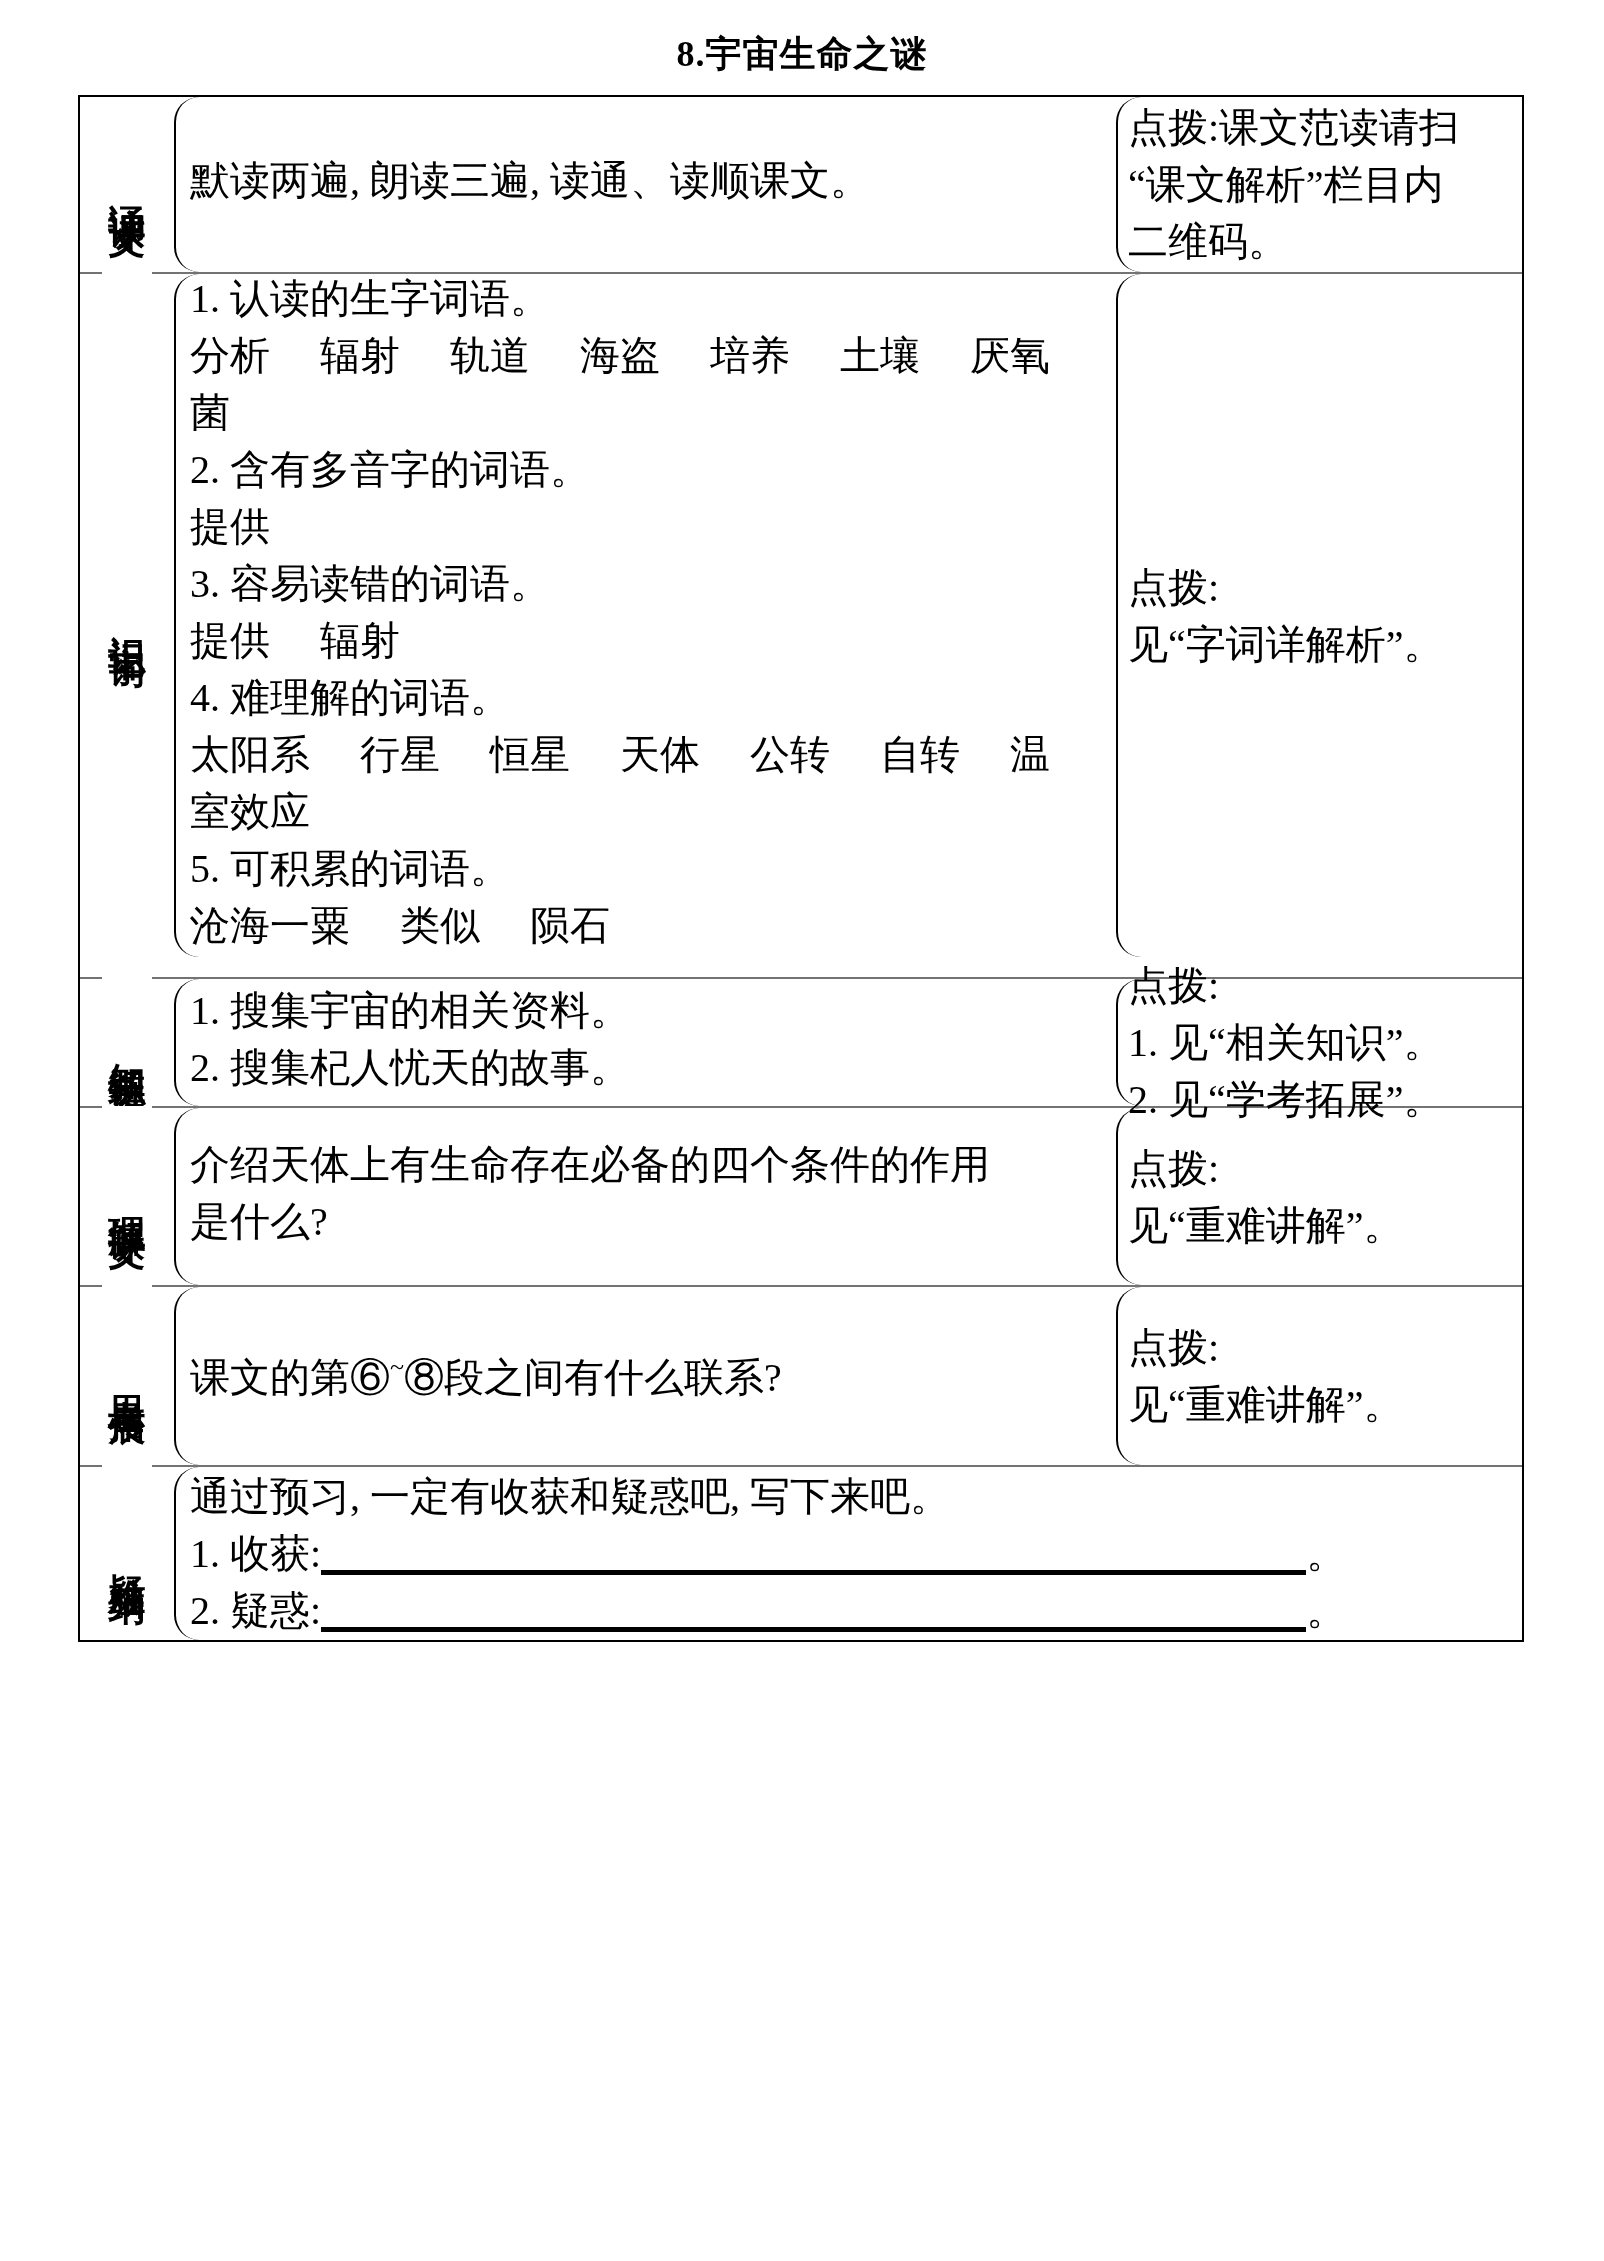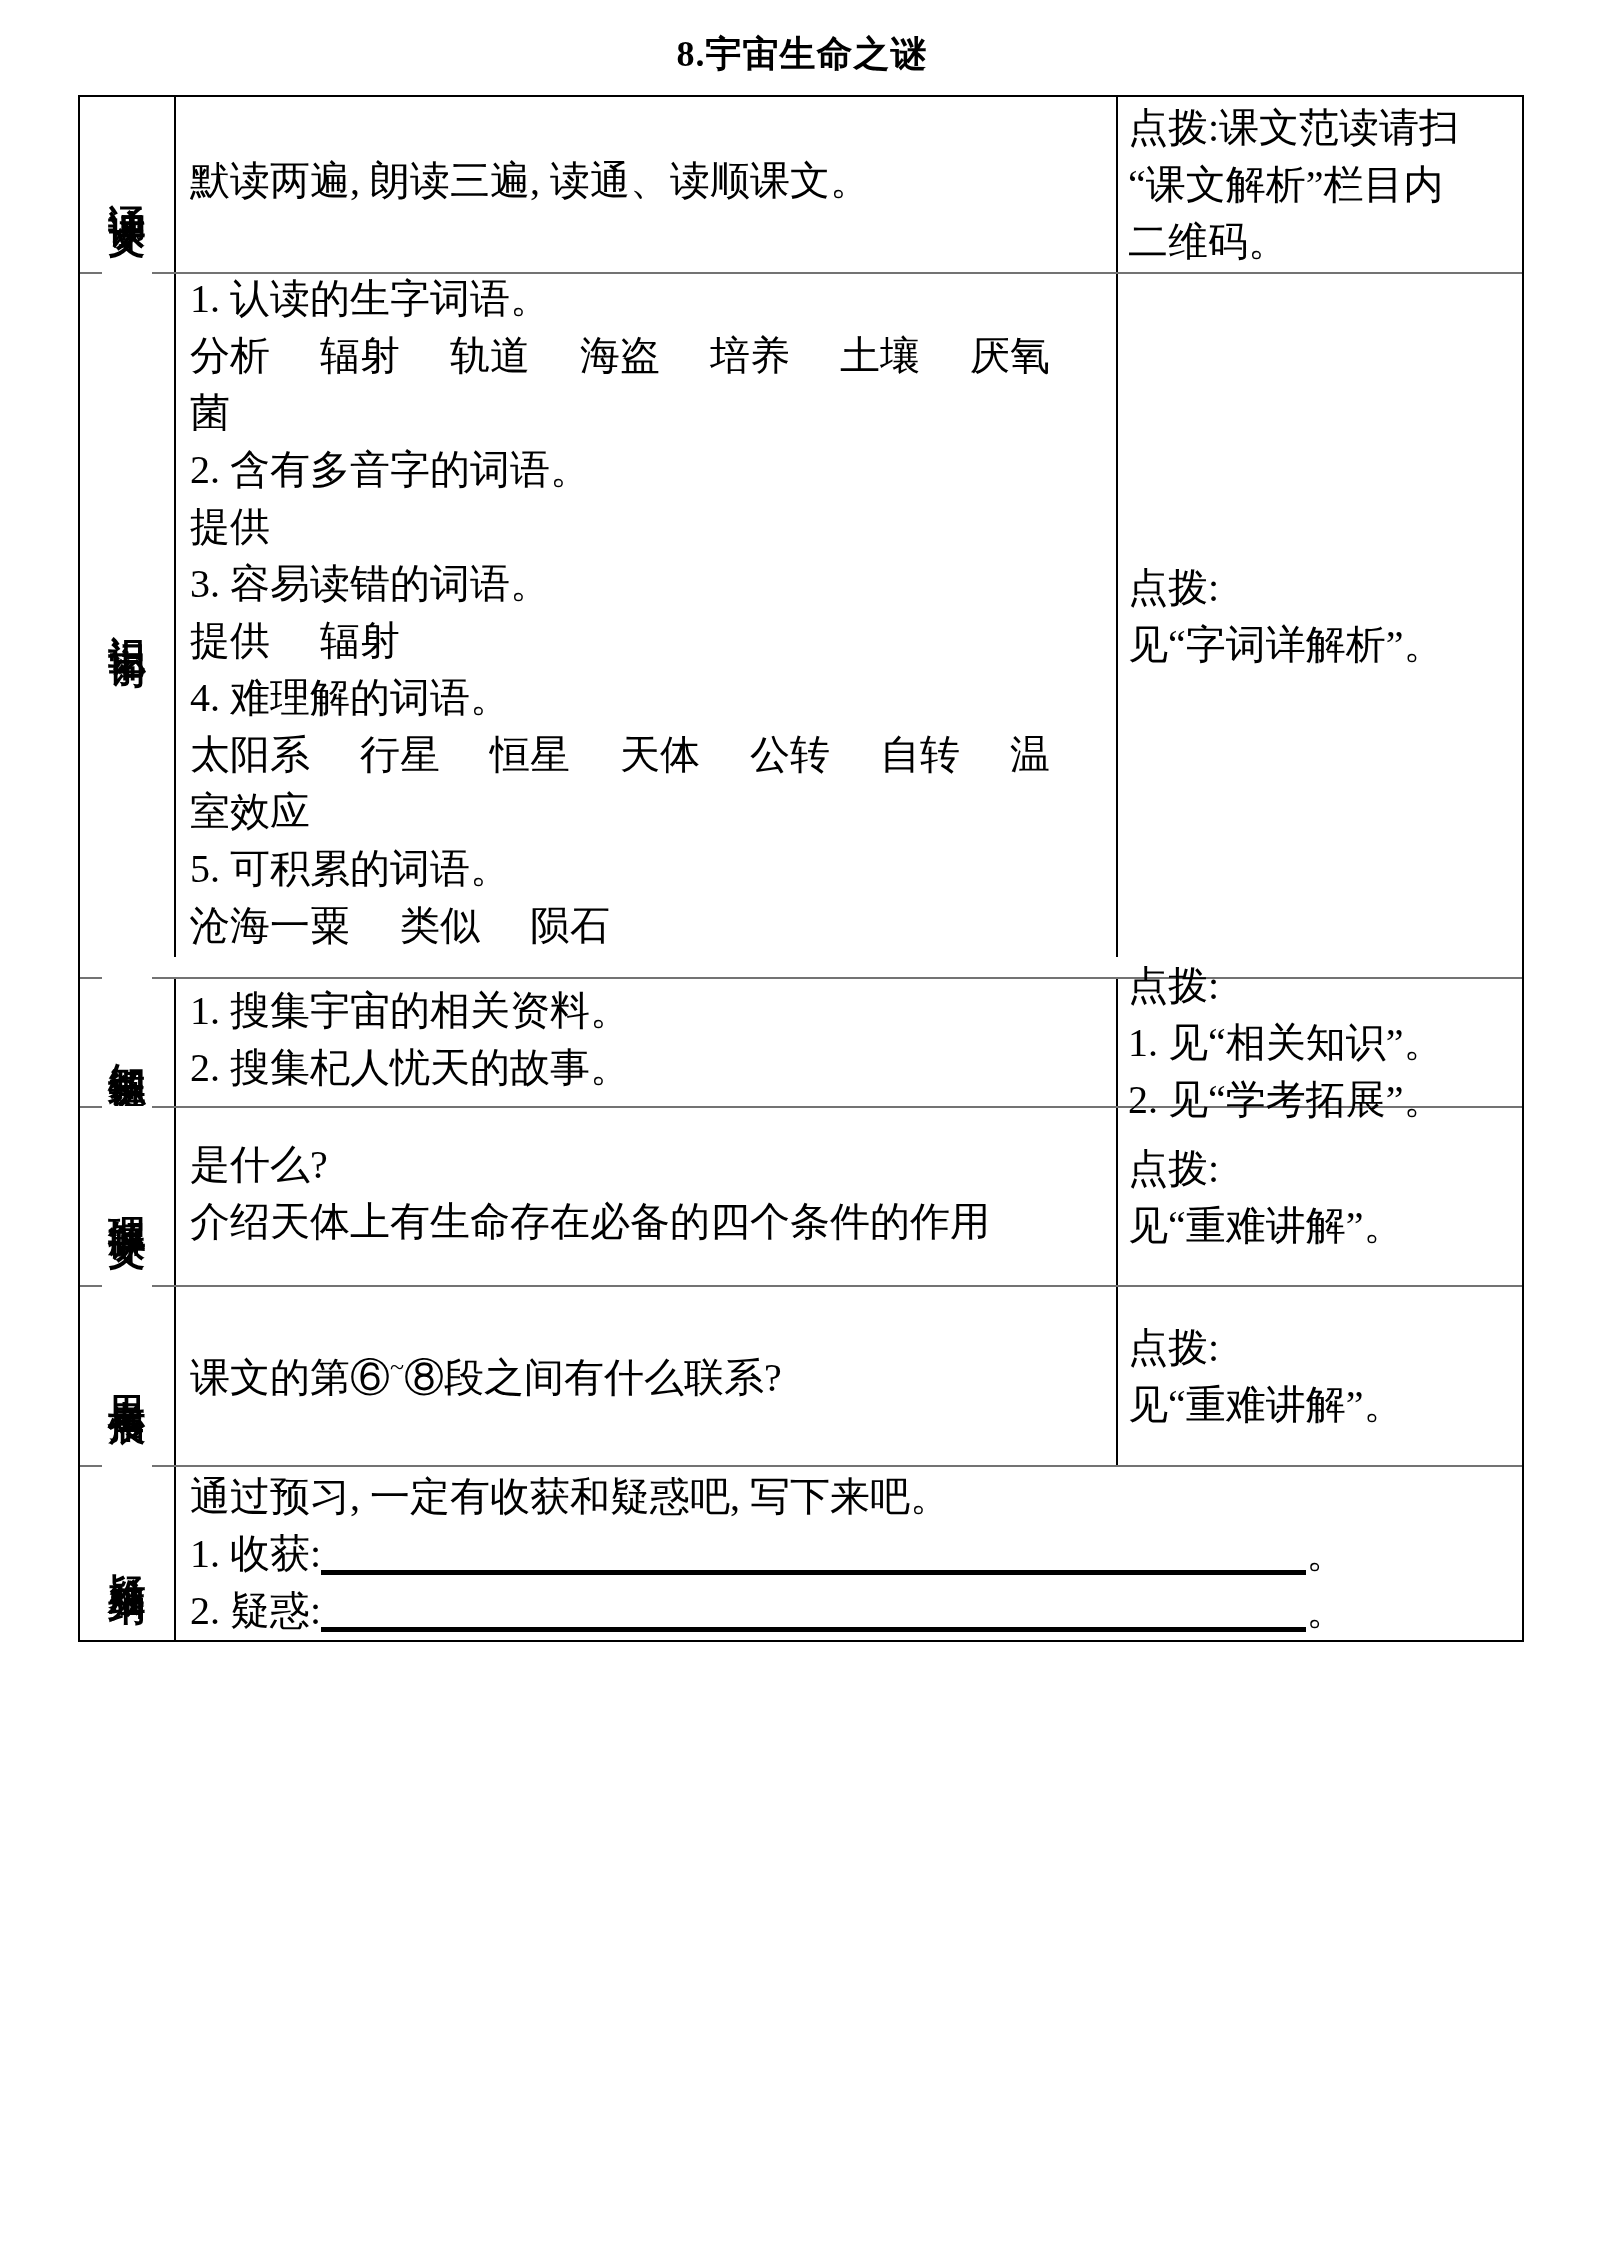--- a/index.html
+++ b/index.html
@@ -23,21 +23,21 @@
     border: 2px solid #000;
   }
   .row { display: flex; }
   .row + .row { border-top: 2px solid #737373; }
   .r1 { height: 175px; }
   .r2 { height: 685px; }
   .r3 { height: 129px; margin-top: 20px; }
   .r4 { height: 179px; }
   .r5 { height: 180px; }
   .r6 { height: 175px; }
-  .cell { position: relative; }
+  .cell { position: relative; border-radius: 25px; }
   .cell-label {
     width: 94px;
     display: flex; align-items: center; justify-content: center;
     background: #fff;
   }
   
   .row + .row .cell-label::before {
     content: ""; position: absolute; top: -2px; left: 22px; right: 22px;
     height: 2px; background: #ffffff;
   }
@@ -143,22 +143,22 @@
       <div class="tline">1. 见“相关知识”。</div>
       <div class="tline">2. 见“学考拓展”。</div>
     </div>
   </div>
 
   <div class="row r4">
     <div class="cell cell-label">
       <span class="label-text">理解课文</span>
     </div>
     <div class="cell cell-content">
+      <div class="cline">介绍天体上有生命存在必备的四个条件的作用</div>
       <div class="cline">是什么?</div>
-      <div class="cline">介绍天体上有生命存在必备的四个条件的作用</div>
     </div>
     <div class="cell cell-tip">
       <div class="tline">点拨:</div>
       <div class="tline">见“重难讲解”。</div>
     </div>
   </div>
 
   <div class="row r5">
     <div class="cell cell-label">
       <span class="label-text">思考拓展</span>

